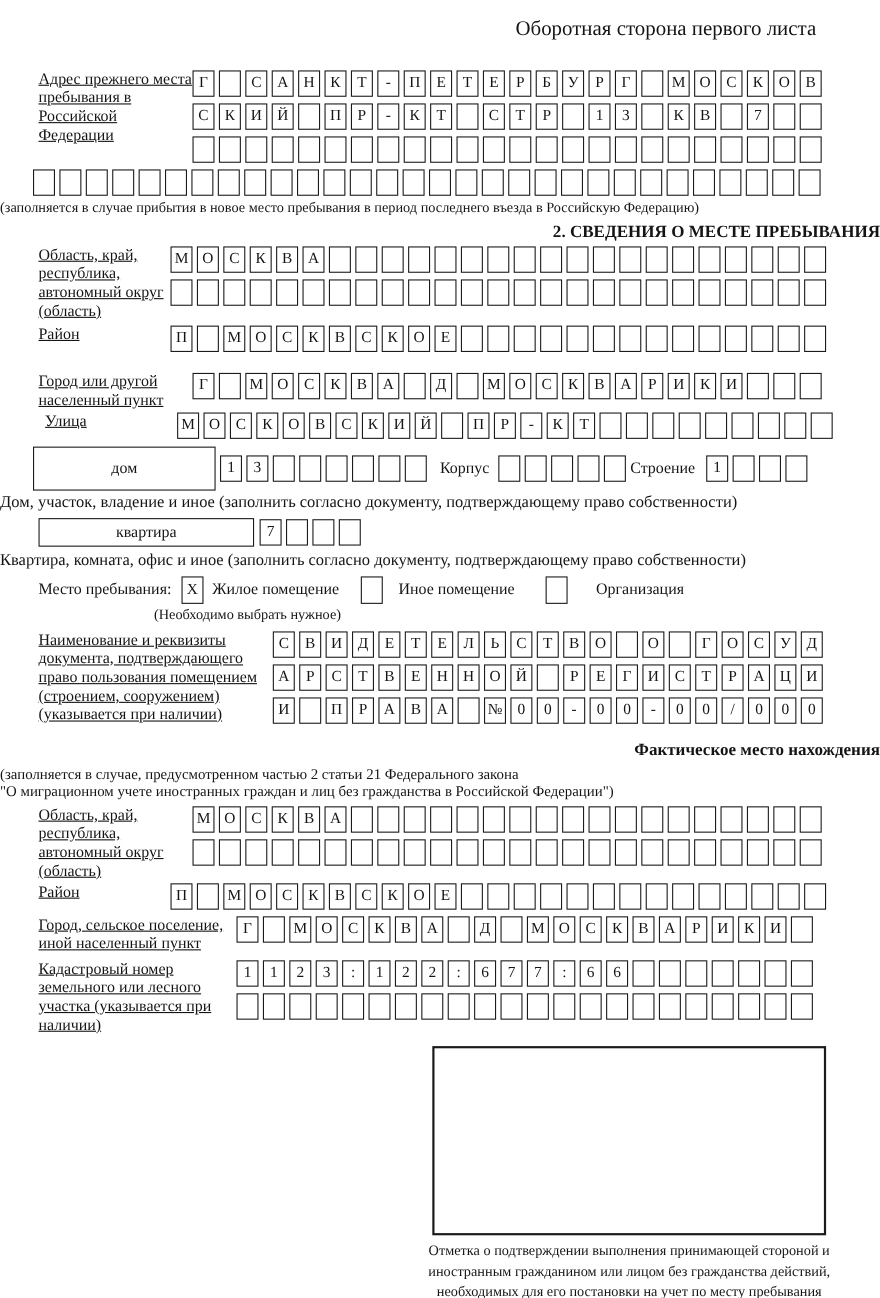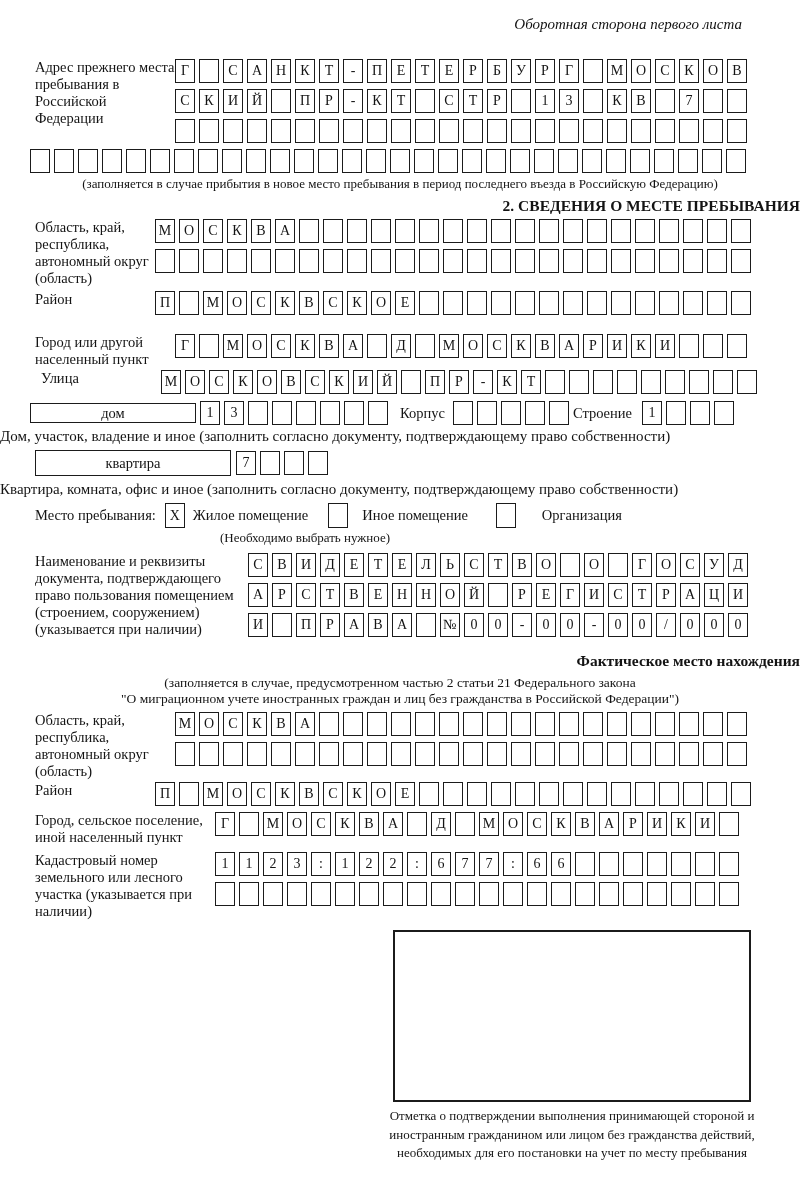--- a/index.html
+++ b/index.html
@@ -1,41 +1,41 @@
 <!DOCTYPE html>
 <html><head>
 <meta charset="utf-8">
 <style>
   html,body{margin:0;padding:0;background:#e8e8e8;}
   .page{
     width:800px;height:1180px;background:#ffffff;color:#141414;
     font-family:"Liberation Serif","DejaVu Serif",serif;
     position:relative;overflow:hidden;box-sizing:border-box;padding-top:16px;
   }
-  .hdr{font-size:15px;text-align:right;padding-right:58px;font-style:italic;}
-  .lbl{font-size:14.5px;line-height:17px;flex:none;}
+  .hdr{font-size:19px;text-align:right;padding-right:58px;}
+  .lbl{font-size:14.5px;line-height:17px;flex:none;text-decoration:underline;}
   .grp{display:flex;}
   .rows{display:flex;flex-direction:column;gap:6px;}
   .cellrow{display:flex;gap:4px;}
   .cell{
     width:20px;height:24px;border:1.6px solid #1b1b1b;box-sizing:border-box;
     display:flex;align-items:center;justify-content:center;
     font-size:14px;flex:none;background:#fff;
   }
   .wbox{
-    border:1.6px solid #1b1b1b;box-sizing:border-box;height:20px;flex:none;
+    border:1.6px solid #1b1b1b;box-sizing:border-box;height:40px;flex:none;
     display:flex;align-items:center;justify-content:center;font-size:14.5px;background:#fff;
   }
   .chk{
     width:20px;height:25px;border:1.6px solid #1b1b1b;box-sizing:border-box;flex:none;
     display:flex;align-items:center;justify-content:center;font-size:14px;background:#fff;
   }
   .inline{display:flex;align-items:center;}
   .capt{font-size:15px;margin-top:3px;}
-  .note{font-size:13px;text-align:center;}
+  .note{font-size:13px;text-align:left;}
   .title{font-size:15.5px;font-weight:bold;text-align:right;}
   .stampbox{width:358px;height:172px;border:2px solid #1b1b1b;box-sizing:border-box;margin-left:393px;background:#fff;}
   .stampcap{width:400px;margin-left:372px;text-align:center;font-size:13px;line-height:18.5px;}
   .ilabel{font-size:14.5px;flex:none;}
 </style>
 </head>
 <body>
 
 <div class="page">
 

